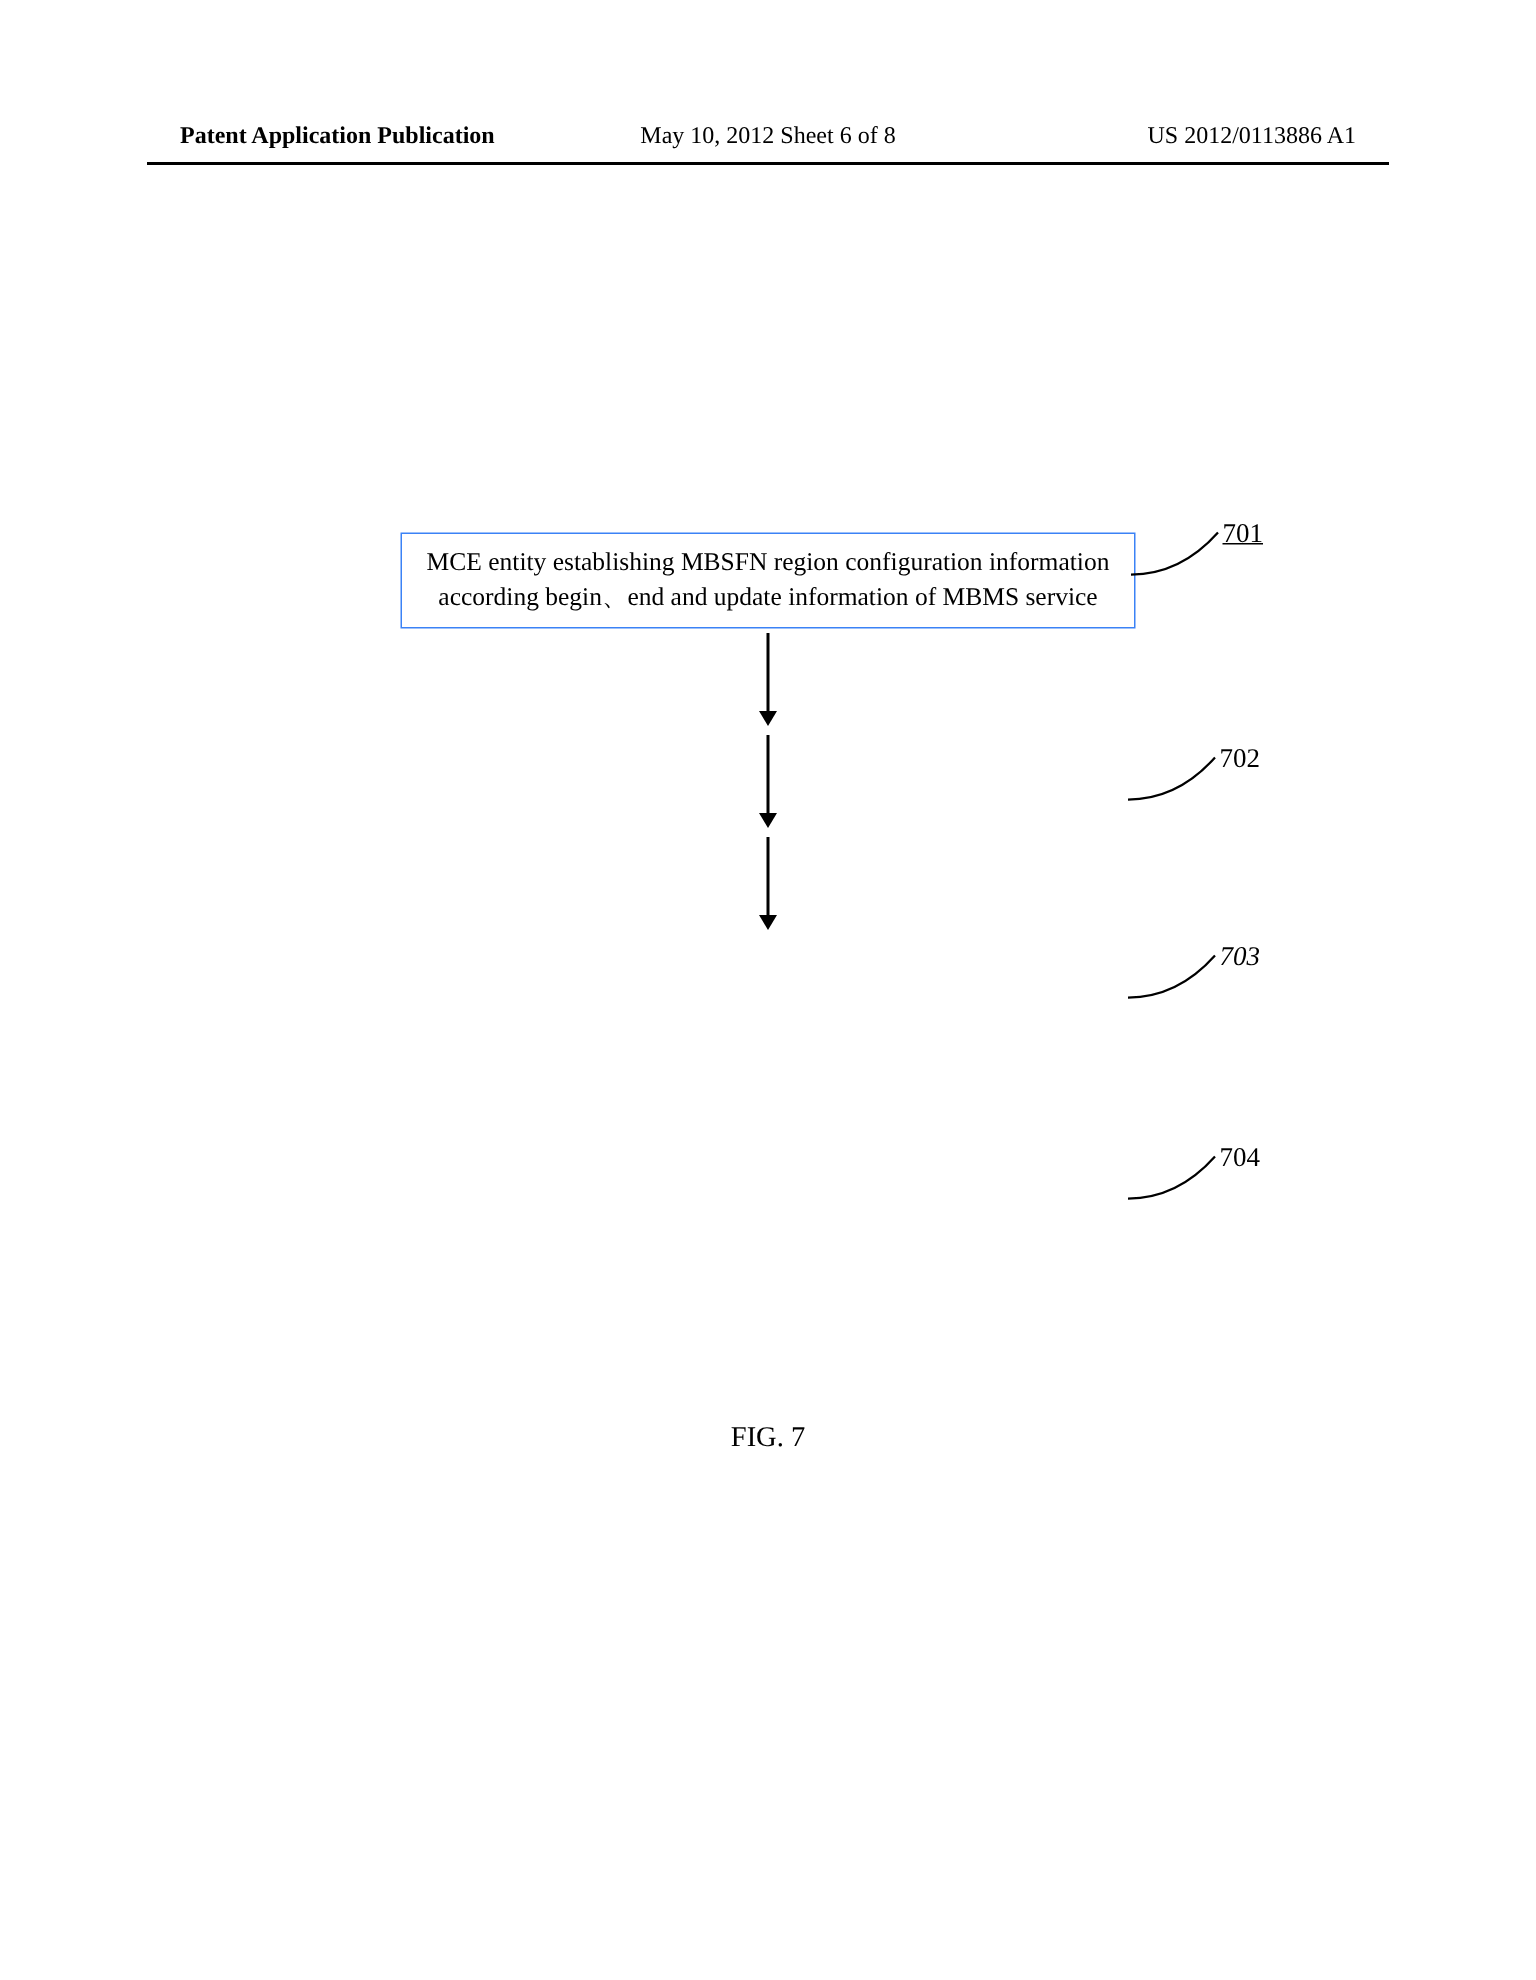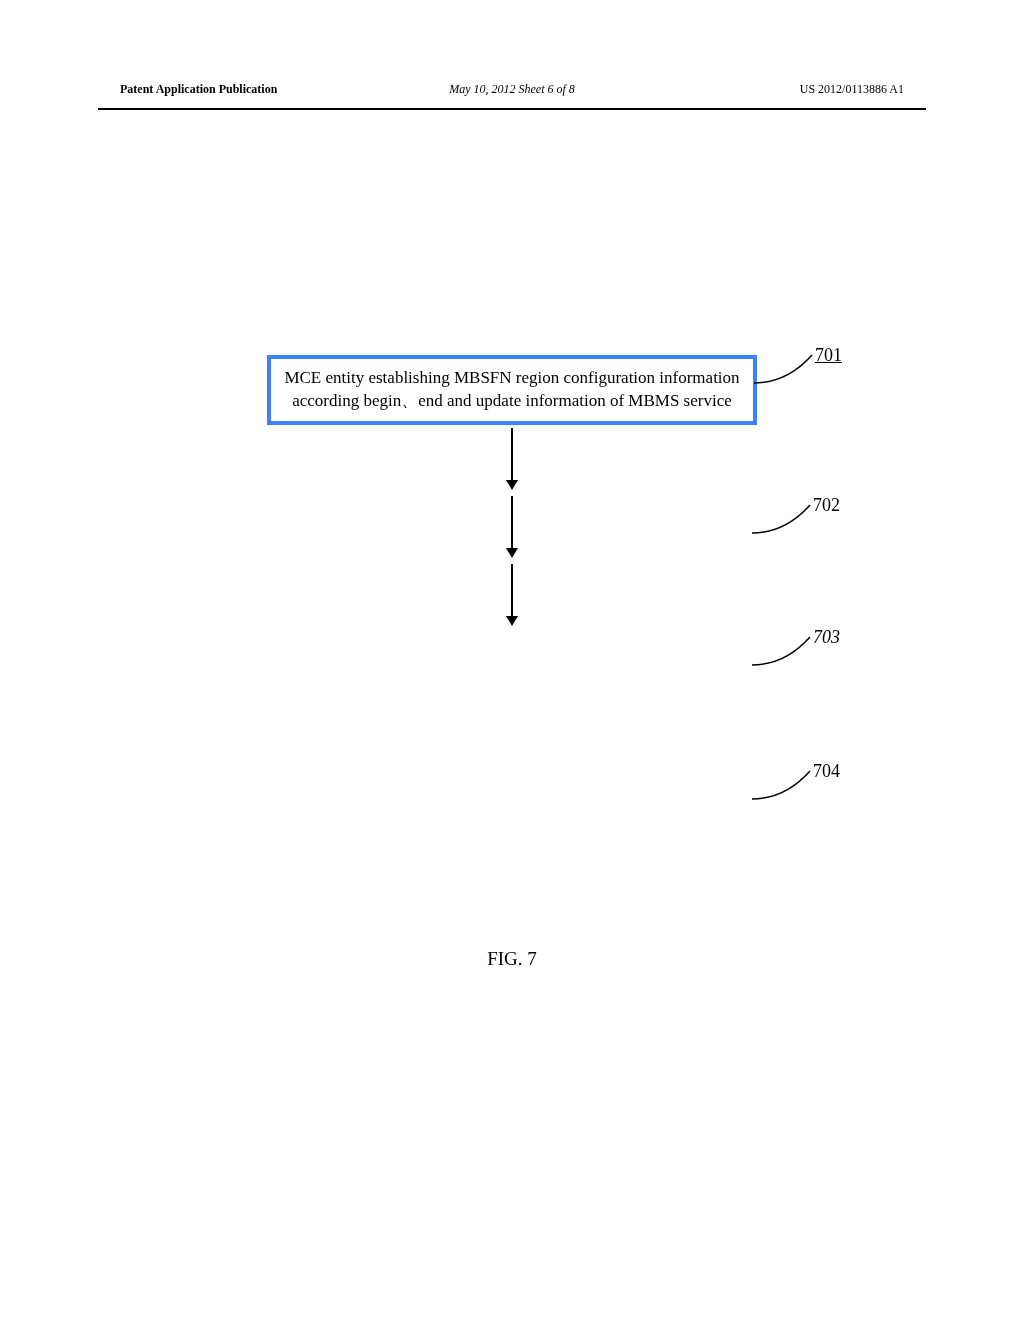--- a/index.html
+++ b/index.html
@@ -15,52 +15,51 @@
       position: relative;
     }
     .header {
       position: absolute;
       top: 82px;
       left: 0;
       width: 100%;
       display: flex;
       justify-content: space-between;
       padding: 0 120px;
-      font-size: 12px;
+      font-size: 16px;
     }
     .header-left {
       font-weight: bold;
     }
     .header-center {
       position: absolute;
       left: 50%;
       transform: translateX(-50%);
       font-weight: normal;
-      font-style: italic;
     }
     .header-right {
       font-weight: normal;
     }
     .header-divider {
       position: absolute;
       top: 108px;
       left: 98px;
       width: 828px;
       height: 2px;
       background: #000;
     }
     .diagram {
       position: absolute;
       top: 355px;
       left: 50%;
       transform: translateX(-50%);
       width: 560px;
     }
     .flow-box {
-      border: 4px solid #3b82f6;
+      border: 1px solid #3b82f6;
       padding: 8px 12px;
       text-align: center;
       font-size: 17px;
       line-height: 1.35;
       background: white;
       margin: 0 auto;
       width: 490px;
     }
     .arrow {
       display: flex;

